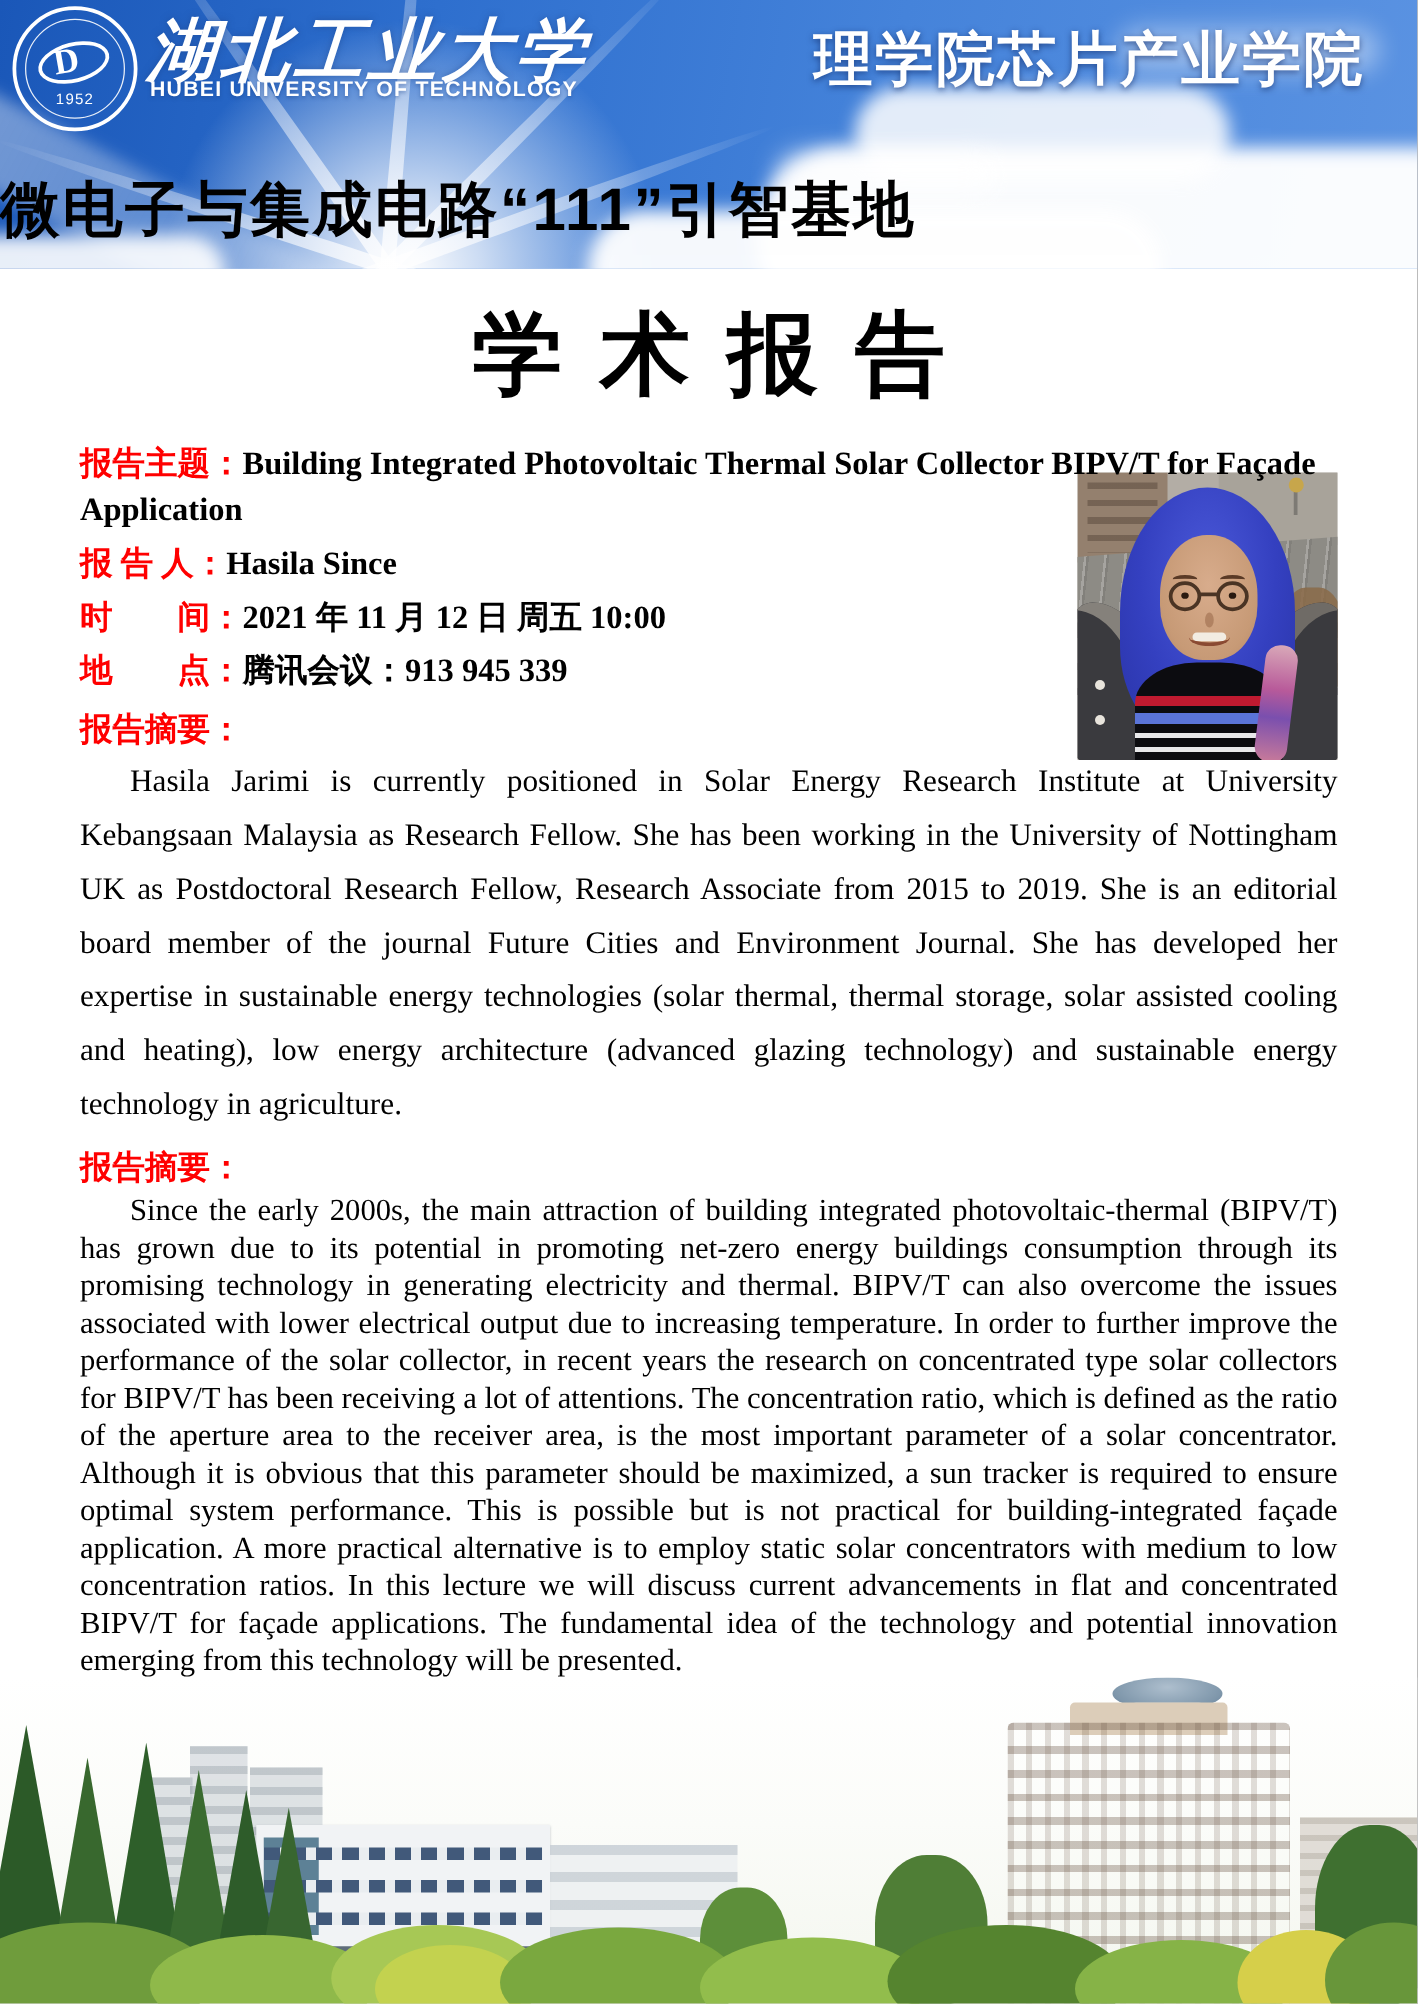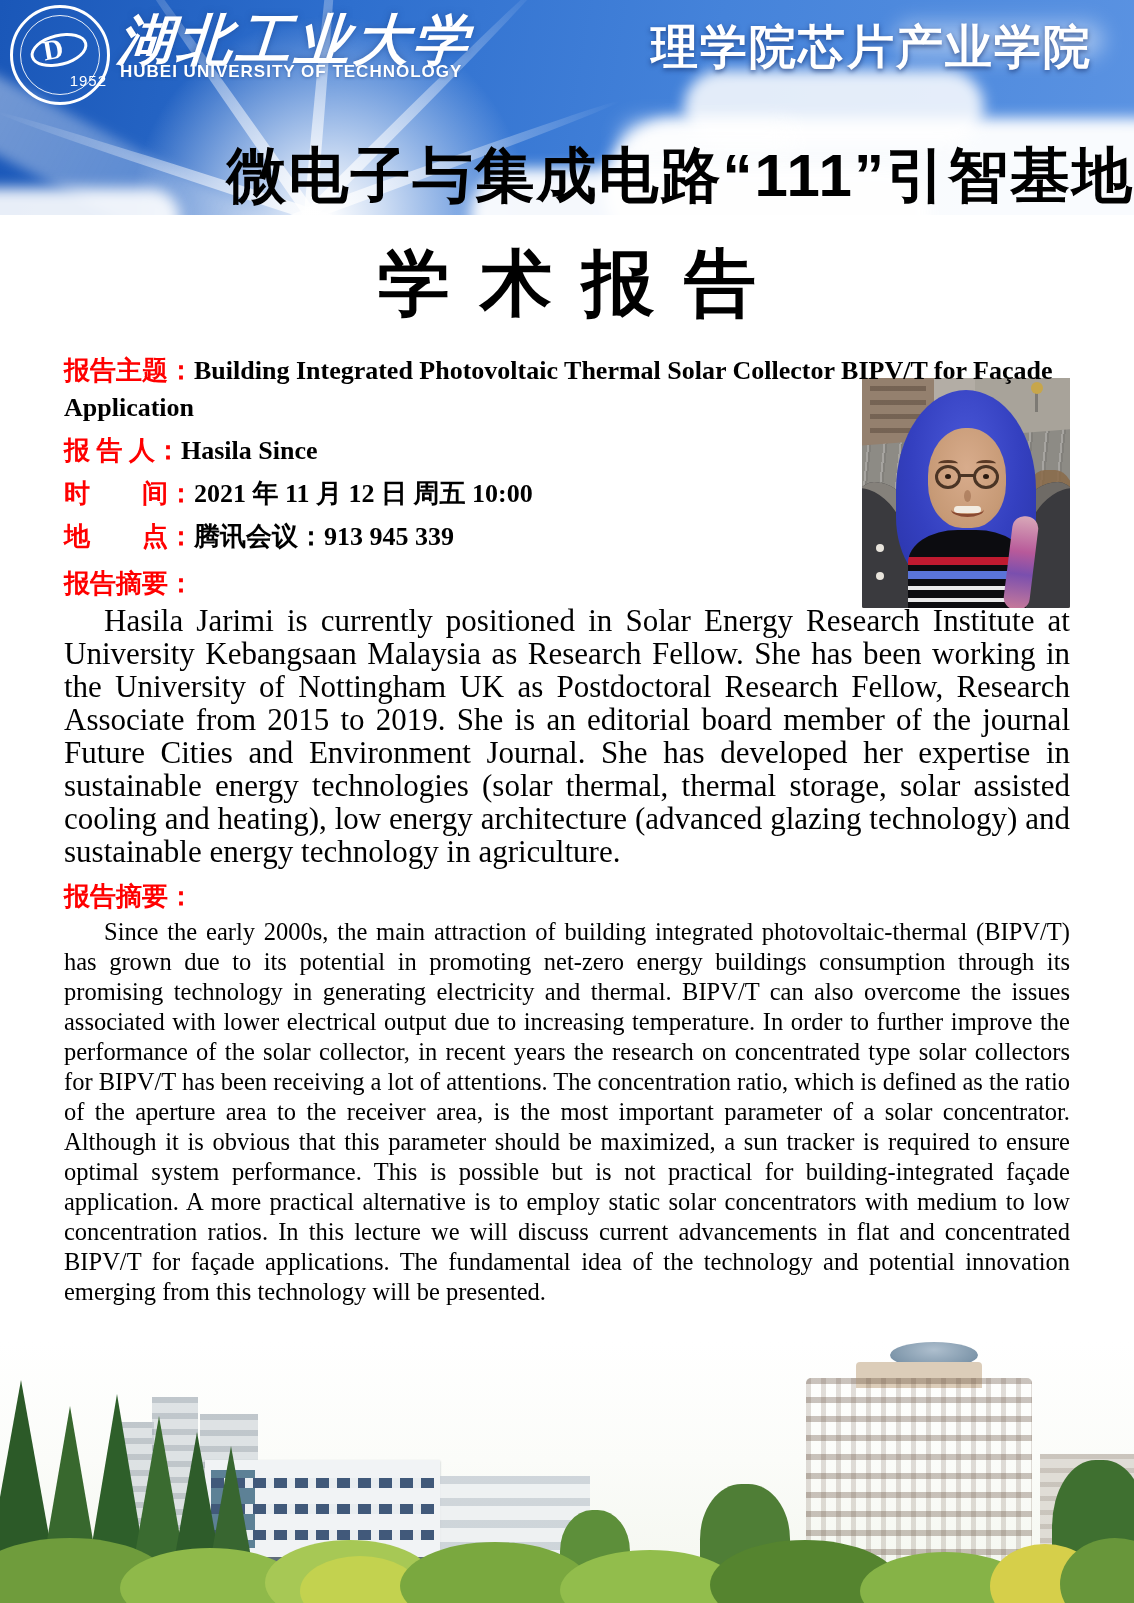--- a/index.html
+++ b/index.html
@@ -32,33 +32,33 @@
   .c6 { left:620px; top:120px; width:180px; height:40px; opacity:.5; filter:blur(10px); }
 
   .logo { position:absolute; left:10px; top:5px; width:100px; height:100px;
     border:3px solid #fff; border-radius:50%; }
   .logo-inner-ring { position:absolute; left:7px; top:7px; right:7px; bottom:7px;
     border:1px solid rgba(255,255,255,.9); border-radius:50%; }
   .logo-ellipse { position:absolute; left:17px; top:26px; width:58px; height:32px;
     border:3px solid #fff; border-radius:50%; transform:rotate(-14deg); }
   .logo-glyph { position:absolute; left:30px; top:26px; color:#fff; font-weight:bold;
     font-size:28px; font-family:"Liberation Serif",serif; transform:rotate(-10deg); }
-  .logo-year { position:absolute; left:0; right:0; top:64px; text-align:right;
-    color:#fff; font-size:15px; font-family:"Liberation Sans",sans-serif; letter-spacing:1px; }
+  .logo-year { position:absolute; left:0; right:0; top:64px; text-align:center;
+    color:#fff; font-size:12px; font-family:"Liberation Sans",sans-serif; letter-spacing:1px; }
   .uni-zh { position:absolute; left:118px; top:4px; color:#fff; font-size:55px; font-weight:bold;
     font-family:"Liberation Serif","DejaVu Serif",serif; font-style:italic; letter-spacing:4px;
     text-shadow:0 0 6px rgba(30,70,140,.55); transform:skewX(-4deg); }
   .uni-en { position:absolute; left:120px; top:62px; color:#fff; font-size:17px; font-weight:bold;
     font-family:"Liberation Sans","DejaVu Sans",sans-serif; letter-spacing:1px;
     text-shadow:0 1px 3px rgba(30,70,140,.5); }
   .college { position:absolute; right:42px; top:16px; color:#fff; font-size:47px; font-weight:bold;
     font-family:"Liberation Serif","DejaVu Serif",serif; letter-spacing:2px;
     text-shadow:0 2px 5px rgba(15,40,100,.65); }
-  .banner { position:absolute; left:0; right:0; top:136px; text-align:right; color:#000;
-    font-size:60px; font-weight:bold; font-family:"Liberation Sans","DejaVu Sans",sans-serif;
+  .banner { position:absolute; left:0; right:0; top:136px; text-align:left; color:#000;
+    font-size:48px; font-weight:bold; font-family:"Liberation Sans","DejaVu Sans",sans-serif;
     letter-spacing:2px; z-index:5; }
 
   
   .main-title { margin-top:236px; text-align:center; font-size:72px; font-weight:bold;
     letter-spacing:30px; padding-left:30px; font-family:"Liberation Serif","DejaVu Serif",serif; }
 
   
   .content { position:relative; margin:20px 64px 0 64px; width:1006px; z-index:2; }
   .row { font-size:26px; font-weight:bold; line-height:37px; margin-bottom:6px; }
   .lbl { color:#ff0000; }
@@ -109,21 +109,21 @@
     box-shadow:inset -16px 6px 0 #85817b; }
   .ph-jacket.r { right:-12px; border-radius:70% 30% 30% 0;
     box-shadow:inset 16px 6px 0 #6f6b66; }
   .ph-btn { position:absolute; width:8px; height:8px; background:#e8e4dc; border-radius:50%; left:26px; }
   .ph-scarf { position:absolute; left:146px; top:138px; width:26px; height:94px; border-radius:12px;
     transform:rotate(7deg);
     background:linear-gradient(180deg,#d8a8b8 0%, #b85a9a 38%, #7a4fae 62%, #c87a9a 100%); }
 
   
   .sec-head { font-size:26px; font-weight:bold; color:#ff0000; line-height:34px; margin-top:12px; }
-  .para { font-size:31px; line-height:33px; text-align:justify; text-indent:40px; margin-top:3px; }
+  .para { font-size:25px; line-height:43px; text-align:justify; text-indent:40px; margin-top:3px; }
   .para.abstract { font-size:24.5px; line-height:30px; }
 
   
   .campus { position:absolute; left:0; top:1342px; width:1134px; height:261px; overflow:hidden;
     background:linear-gradient(180deg,#ffffff 0%, #fbfcf9 45%, #f3f6ee 100%); z-index:0; }
   .cp { position:absolute; }
   .far-tower { background:#c6cdd3; opacity:.55;
     background-image:repeating-linear-gradient(180deg, rgba(90,105,120,.5) 0 6px, transparent 6px 16px); }
   .bld-main { left:205px; top:118px; width:235px; height:112px; background:#f1f3f5;
     box-shadow:0 1px 2px rgba(100,110,120,.4); }

